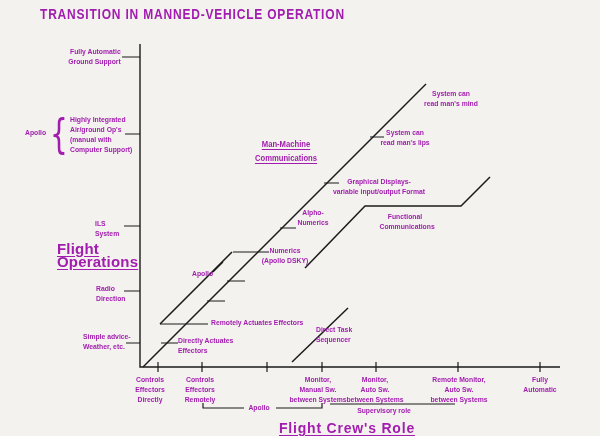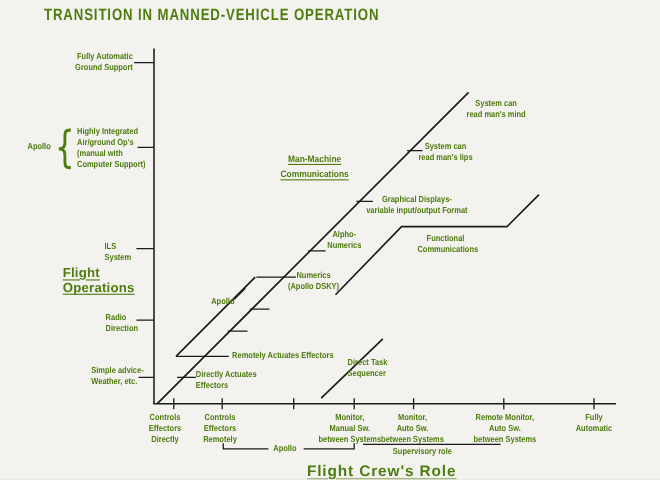--- a/index.html
+++ b/index.html
@@ -1,20 +1,20 @@
 <!DOCTYPE html>
 <html><head>
 <meta charset="utf-8">
 <style>
   html,body { margin:0; padding:0; background:#e8e7e3; }
   .canvas {
     position:relative; width:600px; height:436px;
     background:#f3f2ee;
     font-family:"Liberation Sans", sans-serif;
-    color:#4d7c0f; overflow:hidden;
+    color:#a21caf; overflow:hidden;
   }
   svg.lines { position:absolute; left:0; top:0; width:600px; height:436px; }
   svg.lines path { fill:none; stroke:#1b1b1b; stroke-linecap:butt; }
 
   .lbl {
     position:absolute;
     font-weight:700; font-size:8px; line-height:10px;
     white-space:pre-line;
     transform:scaleX(0.85);
   }
@@ -23,21 +23,21 @@
   .tr { text-align:right; transform-origin:100% 0; }
   .u  { text-decoration:underline; text-underline-offset:2px; }
 
   .title {
     position:absolute; left:40px; top:5px;
     font-weight:700; font-size:15px; letter-spacing:1px;
     transform:scaleX(0.8); transform-origin:0 0; white-space:nowrap;
   }
   .ytitle {
     position:absolute; left:57px; top:242px;
-    font-weight:700; font-size:12px; line-height:13px; letter-spacing:0.2px;
+    font-weight:700; font-size:15px; line-height:13px; letter-spacing:0.2px;
     white-space:pre-line; text-decoration:underline; text-underline-offset:2px;
   }
   .xtitle {
     position:absolute; left:279px; top:420px; width:104px; text-align:center;
     font-weight:700; font-size:14px; letter-spacing:0.8px;
     text-decoration:underline; text-underline-offset:2px; white-space:nowrap;
   }
   .mm { font-size:8.5px; line-height:14px; transform:scaleX(0.9); }
   .brace {
     position:absolute; left:50px; top:110px;

